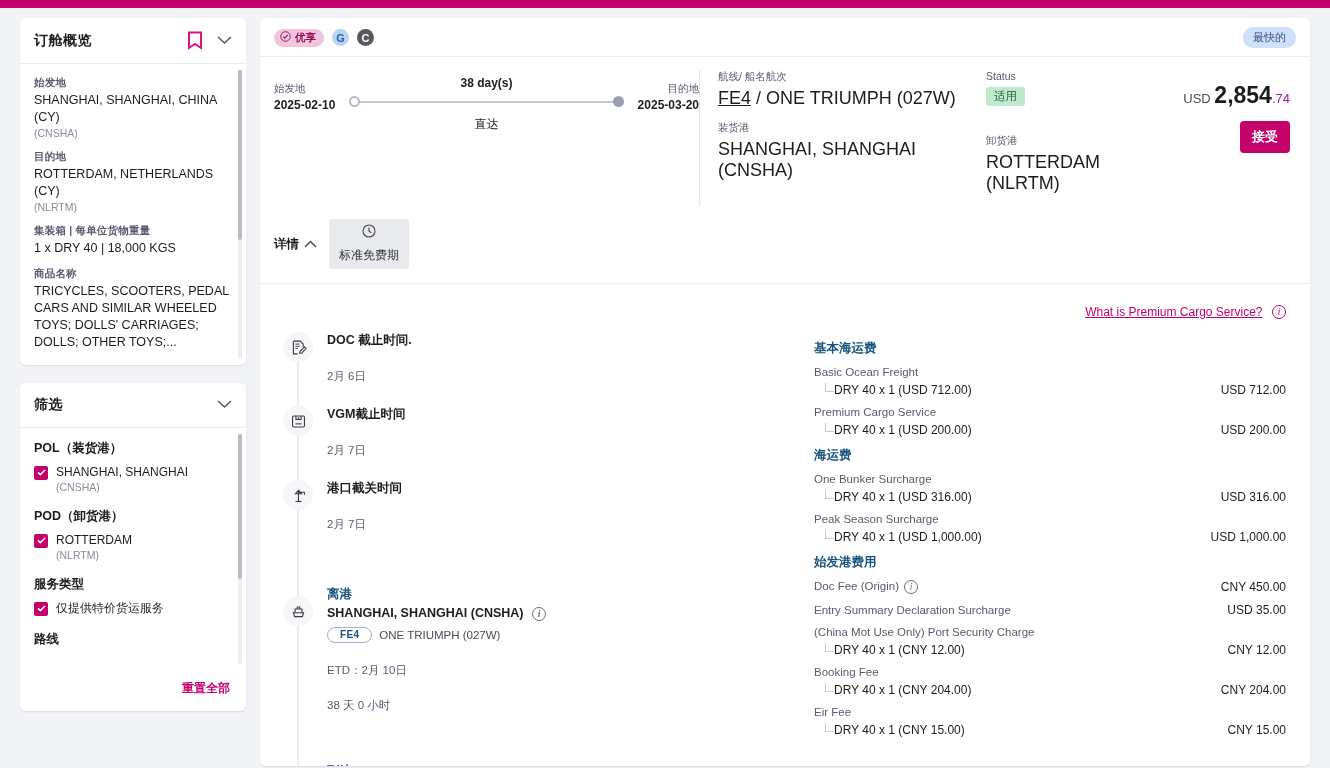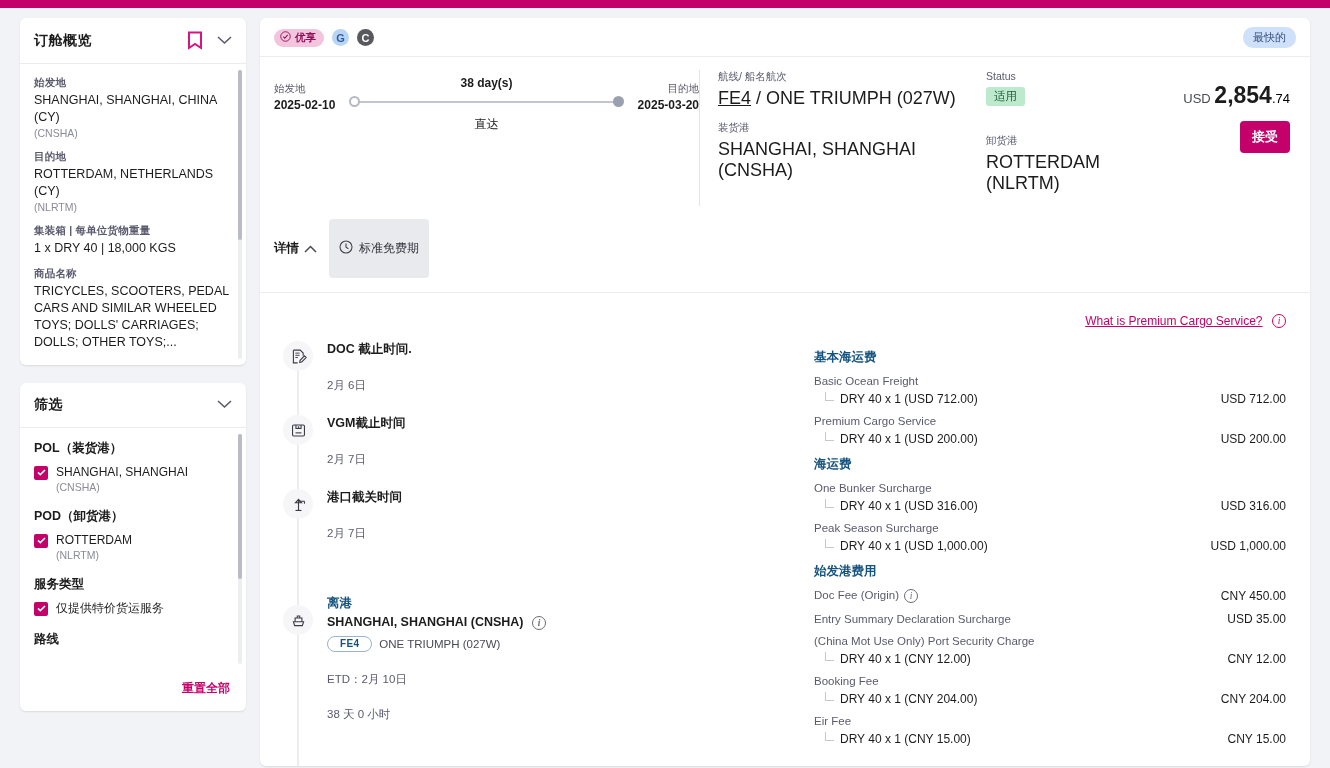--- a/index.html
+++ b/index.html
@@ -154,41 +154,41 @@
   .meta-val a { color: #1c1c1c; text-decoration: underline; }
   .status-pill {
     display: inline-block; background: #bde9cd; color: #1c5b33;
     border-radius: 3px; padding: 2px 8px; font-size: 11.5px; margin-bottom: 28px;
   }
   .price-col { text-align: right; padding-right: 6px; min-width: 120px; }
   .price {
     font-size: 13px; color: #4a4a55; white-space: nowrap; margin-top: 12px;
   }
   .price .amt { font-size: 23px; font-weight: bold; color: #1c1c1c; }
-  .price .cents { font-size: 13px; color: #000000; }
+  .price .cents { font-size: 13px; color: #a21caf; }
   .accept-btn {
     margin-top: 12px; display: inline-block;
     background: #c4006b; color: #fff; border: none; cursor: pointer;
     border-radius: 4px; padding: 7px 12px; font-size: 13px; font-weight: bold;
     font-family: "Liberation Sans", sans-serif;
   }
 
   .details-row {
     display: flex; align-items: center; gap: 12px;
     padding: 13px 14px 14px 14px;
     border-bottom: 1px solid #ededf1;
   }
   .details-toggle {
     display: flex; align-items: center; gap: 5px;
     font-size: 12.5px; font-weight: bold; color: #1c1c1c; cursor: pointer;
   }
   .free-time-pill {
     display: flex; align-items: center; gap: 6px;
     background: #e9eaee; color: #33333d; border-radius: 4px;
-    padding: 21px 10px; font-size: 12px;
+    padding: 5px 10px; font-size: 12px; flex-direction: column;
   }
 
   
   .details-body { display: flex; padding: 0 14px; }
   .timeline-col { flex: 0 0 530px; padding-top: 48px; }
   .charges-col { flex: 1; padding-left: 10px; }
 
   .pcs-link-row { text-align: right; padding: 18px 10px 10px 0; }
   .pcs-link {
     font-size: 12px; color: #c4006b; text-decoration: underline; cursor: pointer;
@@ -234,21 +234,21 @@
 
   
   .chg-group-title {
     font-size: 12.5px; font-weight: bold; color: #15527d; margin: 10px 0 7px 0;
   }
   .chg-name { font-size: 11.5px; color: #5a5a6e; margin-top: 9px; }
   .chg-line {
     display: flex; align-items: center; justify-content: space-between;
     margin-top: 5px;
   }
-  .chg-line .left { display: flex; align-items: flex-end; gap: 6px; padding-left: 11px; text-align: center; }
+  .chg-line .left { display: flex; align-items: flex-end; padding-left: 11px; text-align: center; }
   .elbow {
     width: 9px; height: 9px; border-left: 1px solid #c6c8d0;
     border-bottom: 1px solid #c6c8d0; margin-bottom: 5px;
   }
   .chg-desc { font-size: 12px; color: #1c1c1c; }
   .chg-amt { font-size: 12px; color: #1c1c1c; white-space: nowrap; padding-right: 10px; }
   .chg-row-simple {
     display: flex; align-items: center; justify-content: space-between; margin-top: 9px;
   }
   .chg-row-simple .nm { font-size: 11.5px; color: #5a5a6e; }

